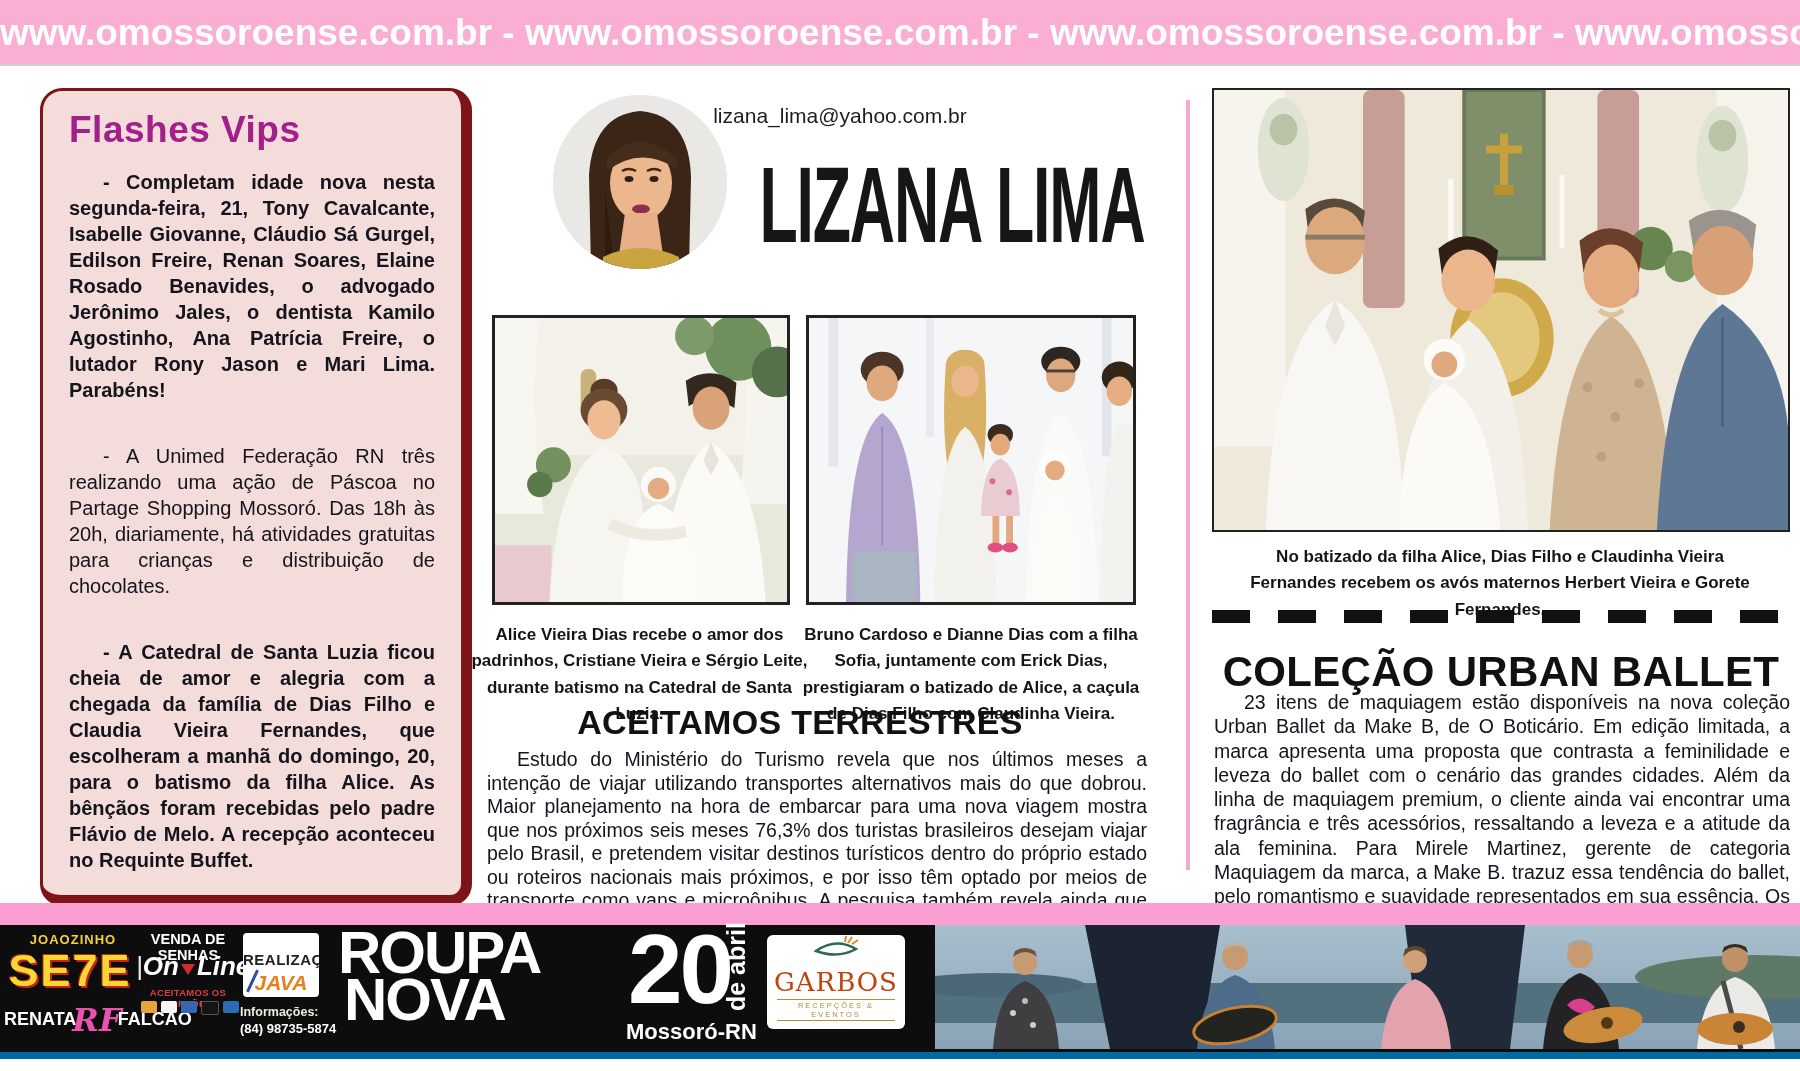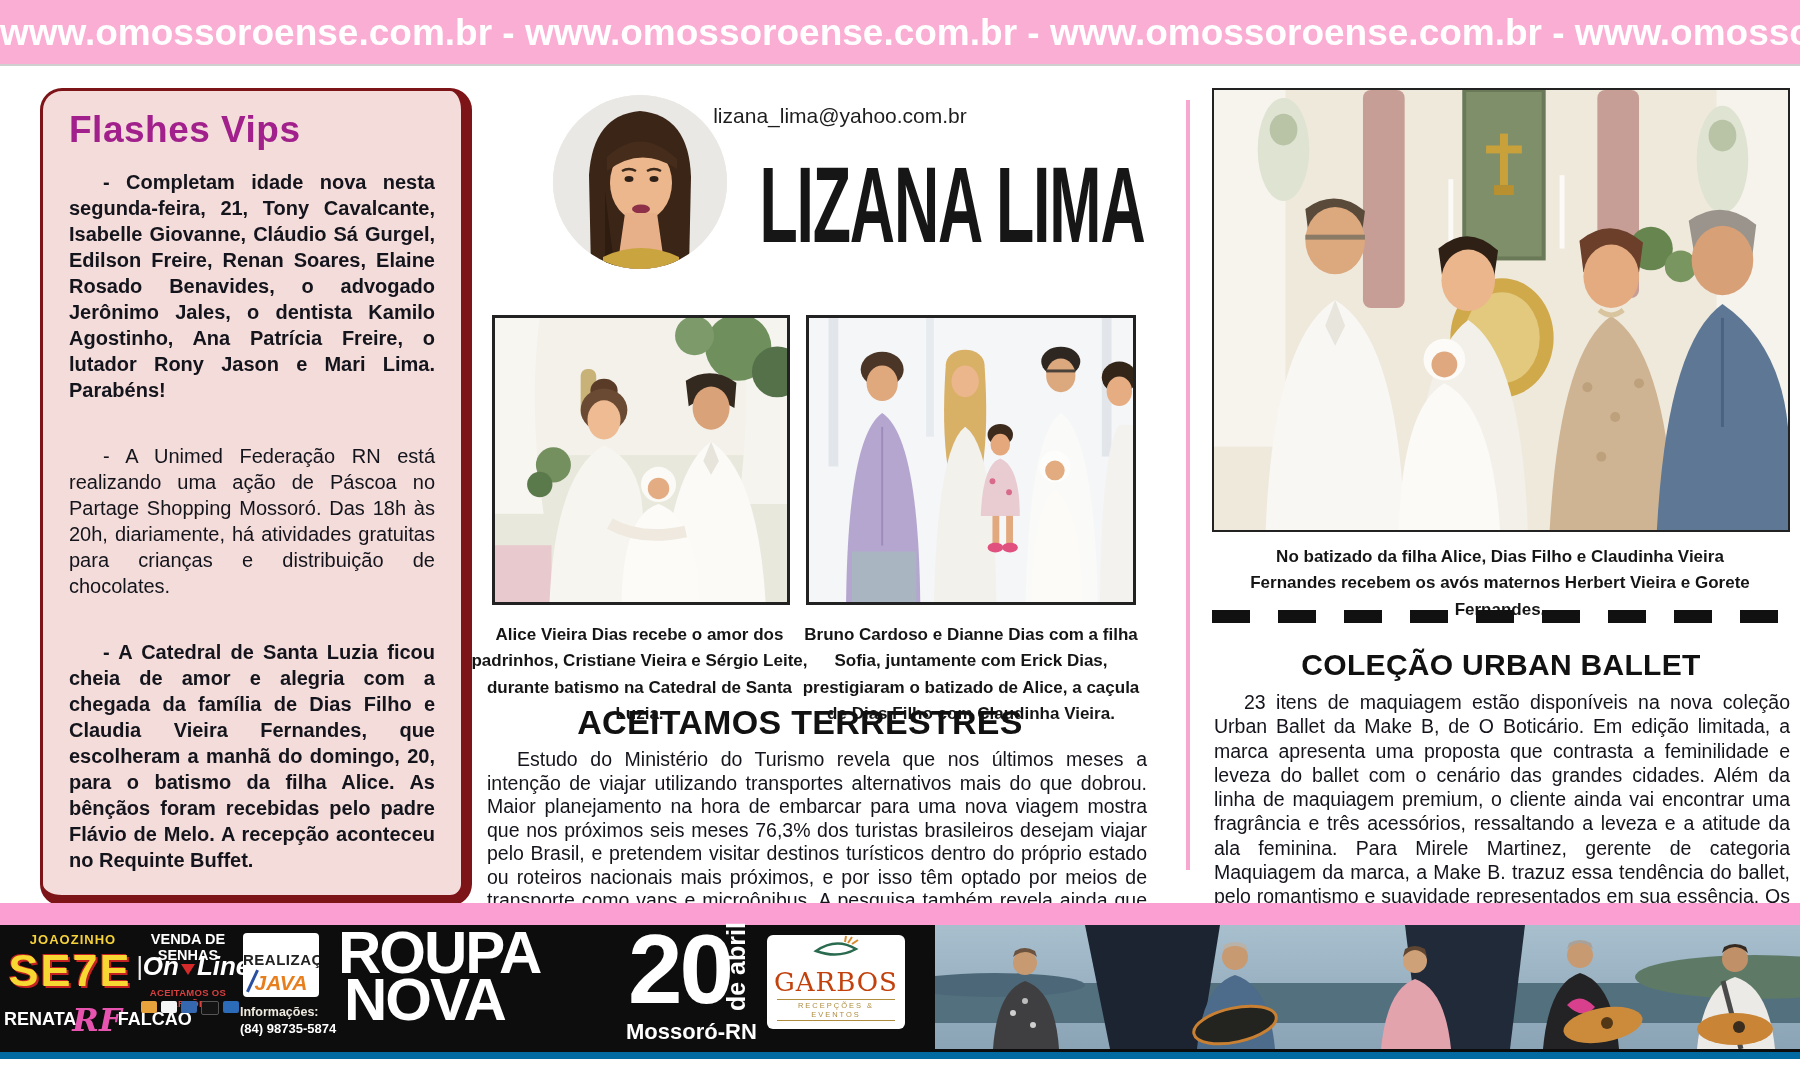--- a/index.html
+++ b/index.html
@@ -42,21 +42,21 @@
   .rot-body{left:487px;top:748px;width:660px;font-size:19.5px;line-height:23.5px;text-align:justify;text-indent:30px;}
 
   
   .vdiv{left:1186px;top:100px;width:4px;height:770px;background:#f8a8d0;}
 
   
   .photo3{left:1212px;top:88px;width:578px;height:444px;border-width:2px;}
   .cap3{left:1240px;top:544px;width:520px;}
   .dashes{left:1212px;top:610px;width:578px;height:13px;
           background:repeating-linear-gradient(90deg,#111 0 38px,transparent 38px 66px);}
-  .urb-title{left:1212px;top:648px;width:578px;font-size:30px;}
+  .urb-title{left:1212px;top:648px;width:578px;font-size:42px;}
   .urb-body{left:1214px;top:690px;width:576px;font-size:19.5px;line-height:24.3px;text-align:justify;text-indent:30px;}
 
   
   .hotpink{left:0;top:903px;width:1800px;height:22px;background:#fb9ed2;}
   .adbar{left:0;top:925px;width:1800px;height:127px;background:#0d0d0d;border-bottom:7px solid #0369a1;}
   .adbar .abs{position:absolute;}
 
   .se7e-top{left:14px;top:7px;width:118px;text-align:center;color:#f5d13a;font-size:13px;font-weight:800;letter-spacing:1px;}
   .se7e{left:5px;top:20px;width:130px;text-align:center;color:#f7d832;font-size:45px;font-weight:800;letter-spacing:2px;
         text-shadow:2px 2px 0 #c42222,-1px -1px 0 #c42222;}
@@ -99,21 +99,21 @@
 </head>
 <body>
 
 <div id="page">
 
   <div class="abs topbar">www.omossoroense.com.br - www.omossoroense.com.br - www.omossoroense.com.br - www.omossoroense.com.br</div>
 
   <div class="abs fbox">
     <div class="ftitle">Flashes Vips</div>
     <p class="bold">- Completam idade nova nesta segunda-feira, 21, Tony Cavalcante, Isabelle Giovanne, Cláudio Sá Gurgel, Edilson Freire, Renan Soares, Elaine Rosado Benavides, o advogado Jerônimo Jales, o dentista Kamilo Agostinho, Ana Patrícia Freire, o lutador Rony Jason e Mari Lima. Parabéns!</p>
-    <p class="reg">- A Unimed Federação RN está realizando uma ação de Páscoa no Partage Shopping Mossoró. Das 18h às 20h, diariamente, há atividades gratuitas para crianças e distribuição de chocolates.</p>
+    <p class="reg">- A Unimed Federação RN três realizando uma ação de Páscoa no Partage Shopping Mossoró. Das 18h às 20h, diariamente, há atividades gratuitas para crianças e distribuição de chocolates.</p>
     <p class="bold">- A Catedral de Santa Luzia ficou cheia de amor e alegria com a chegada da família de Dias Filho e Claudia Vieira Fernandes, que escolheram a manhã do domingo, 20, para o batismo da filha Alice. As bênçãos foram recebidas pelo padre Flávio de Melo. A recepção aconteceu no Requinte Buffet.</p>
 
   </div>
 
   <div class="abs portrait">
     <svg viewBox="0 0 174 174">
       <rect width="174" height="174" fill="#eae8e4"></rect>
       <path d="M38 174 L36 80 Q40 20 87 16 Q136 20 138 82 L136 174 Z" fill="#3b2517"></path>
       <path d="M52 174 L52 96 Q56 132 62 174 Z" fill="#2e1c10"></path>
       <ellipse cx="88" cy="88" rx="31" ry="38" fill="#edb78d"></ellipse>

